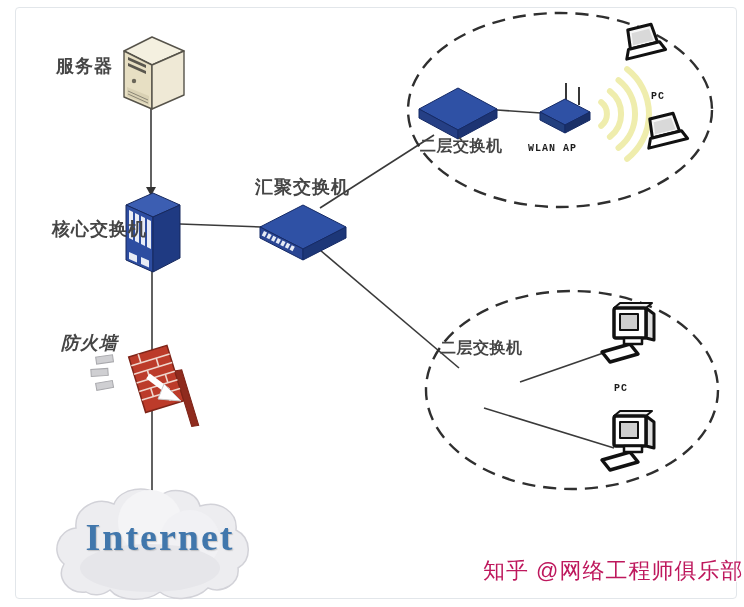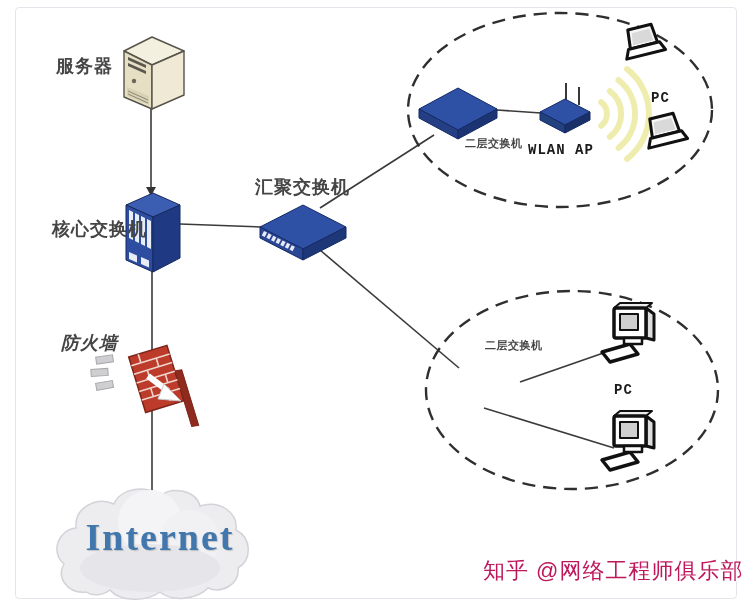--- a/index.html
+++ b/index.html
@@ -11,24 +11,24 @@
     position:absolute;left:15px;top:7px;width:720px;height:590px;
     border:1px solid #e2e6ea;border-radius:4px;pointer-events:none;
   }
   svg.layer{position:absolute;left:0;top:0;}
   .lbl{
     position:absolute;color:#454545;font-weight:bold;
     font-family:"Liberation Serif","DejaVu Serif",serif;
     white-space:nowrap;line-height:1.1;
   }
   .lbl-cn{font-size:18px;letter-spacing:1px;}
-  .lbl-cn-sm{font-size:11px;letter-spacing:0.5px;margin-left:45px;}
+  .lbl-cn-sm{font-size:16px;letter-spacing:0.5px;}
   .lbl-mono{
     font-family:"Liberation Mono","DejaVu Sans Mono",monospace;
-    color:#1c1c1c;font-size:14px;font-weight:bold;letter-spacing:1px;
+    color:#1c1c1c;font-size:10px;font-weight:bold;letter-spacing:1px;
   }
   .lbl-internet{
     font-family:"Liberation Serif","DejaVu Serif",serif;
     font-size:38px;font-weight:bold;color:#4177ac;letter-spacing:2px;
     text-shadow:1px 1px 1px rgba(120,120,120,0.35);
   }
   .watermark{
     position:absolute;left:483px;top:556px;font-size:22px;color:#be185d;
     font-family:"Liberation Sans",sans-serif;letter-spacing:1px;
     text-shadow:1px 1px 0 #ffffff;white-space:nowrap;

